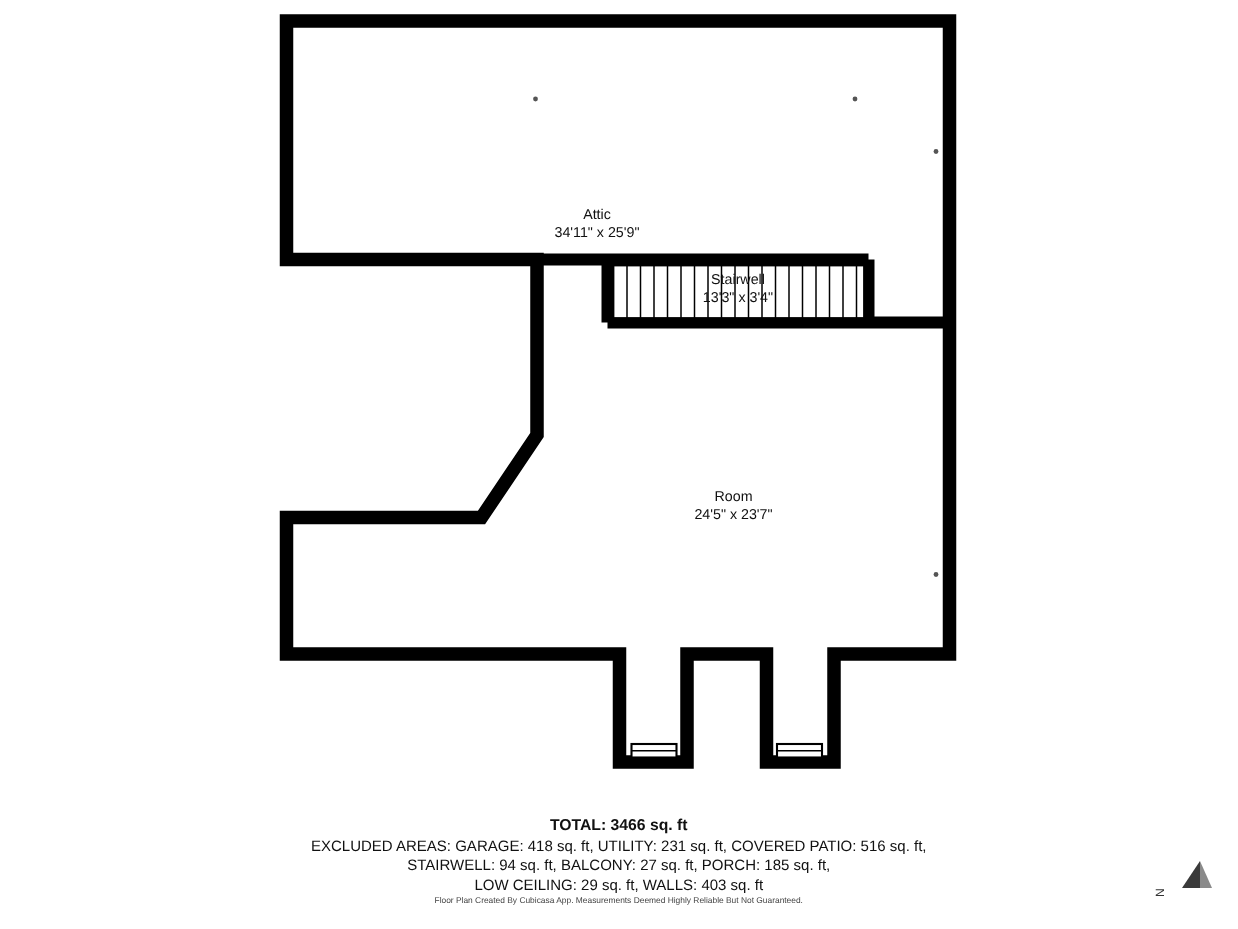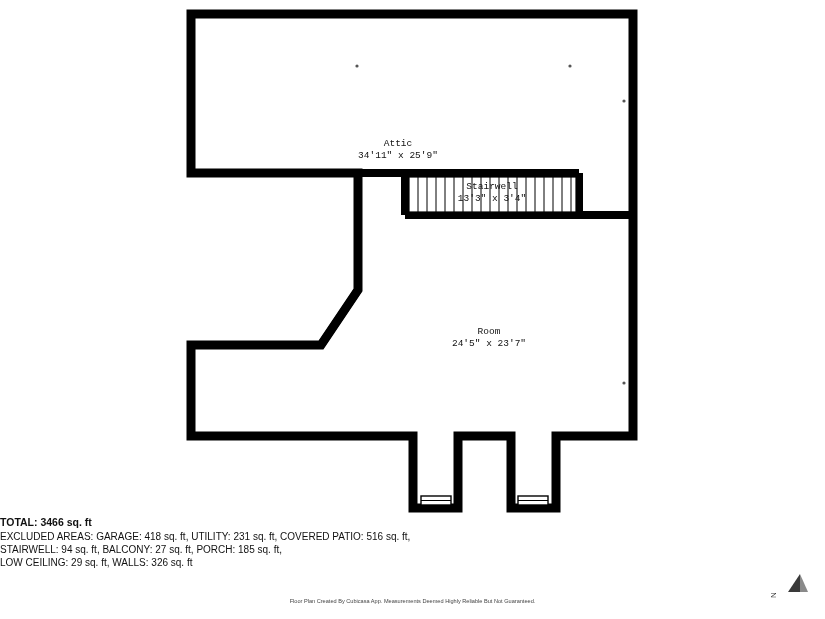--- a/index.html
+++ b/index.html
@@ -20,40 +20,40 @@
     left: 0;
     top: 0;
     width: 825px;
     height: 619px;
   }
   .label {
     position: absolute;
     text-align: center;
     white-space: nowrap;
     line-height: 1.25;
-    font-family: Liberation Mono, monospace;
   }
   .room-label {
     font-size: 9.5px;
     color: #111111;
   }
   .room-label .name {
     display: block;
   }
   .room-label .dims {
     display: block;
   }
   .summary {
     position: absolute;
     left: 0;
     width: 825px;
-    text-align: left;
+    text-align: center;
     font-size: 10px;
     line-height: 1.32;
     color: #111111;
+    margin-top: 28px;
   }
   .summary .total {
     font-weight: bold;
     font-size: 10.5px;
   }
   .disclaimer {
     position: absolute;
     left: 0;
     width: 825px;
     text-align: center;
@@ -149,21 +149,21 @@
 
 <div class="label room-label" style="left:404px; top:326px; width:170px;">
   <span class="name">Room</span>
   <span class="dims">24'5" x 23'7"</span>
 </div>
 
 <div class="summary" style="top:516px;">
   <div class="total">TOTAL: 3466 sq. ft</div>
   <div>EXCLUDED AREAS: GARAGE: 418 sq. ft, UTILITY: 231 sq. ft, COVERED PATIO: 516 sq. ft,</div>
   <div>STAIRWELL: 94 sq. ft, BALCONY: 27 sq. ft, PORCH: 185 sq. ft,</div>
-  <div>LOW CEILING: 29 sq. ft, WALLS: 326 sq. ft</div>
+  <div>LOW CEILING: 29 sq. ft, WALLS: 403 sq. ft</div>
 </div>
 
 <div class="disclaimer" style="top:598px;">Floor Plan Created By Cubicasa App. Measurements Deemed Highly Reliable But Not Guaranteed.</div>
 
 <svg class="compass" viewBox="0 0 40 40">
   <polygon points="30,4 30,22 18,22" fill="#3a3a3a"></polygon>
   <polygon points="30,4 30,22 38,22" fill="#8a8a8a"></polygon>
   <text x="6" y="28" font-family="Liberation Sans, sans-serif" font-size="8" fill="#333333" transform="rotate(-90 6 28)">N</text>
 </svg>
 

